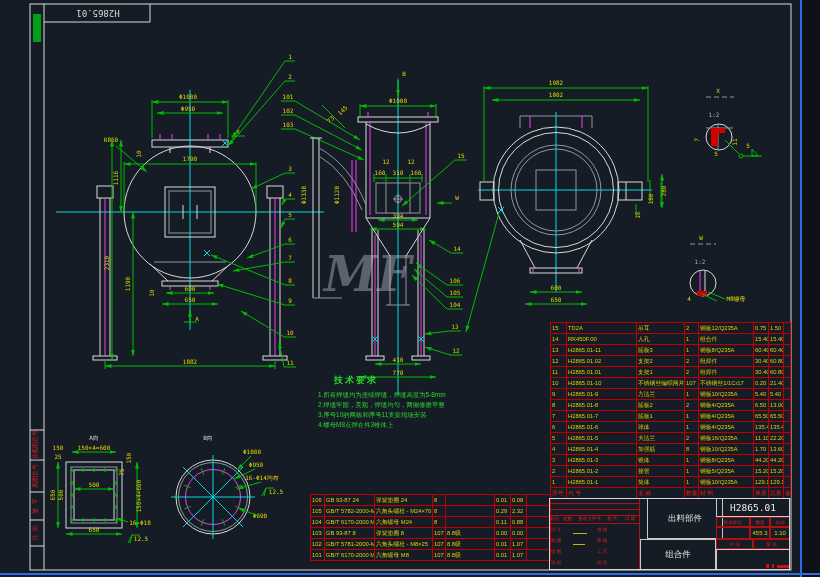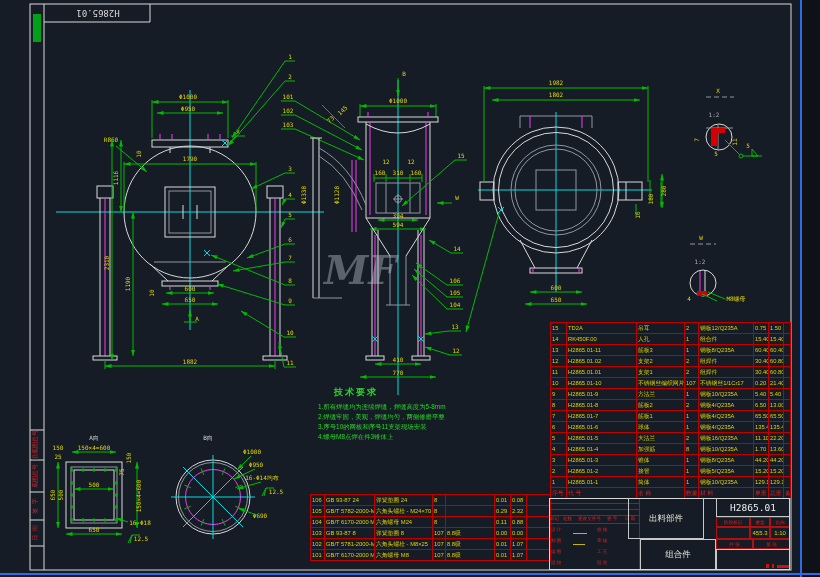--- a/index.html
+++ b/index.html
@@ -23,27 +23,27 @@
   .bom-head .tcell,.tb-red{color:#e02020;}
   
   .tb{position:absolute;left:549px;top:487px;width:241px;height:83px;}
   .tb .cell{position:absolute;border:1px solid #c8c8c8;box-sizing:border-box;color:#e6e6da;
             display:flex;align-items:center;justify-content:center;}
   .tb .rcell{border-color:#b01010;}
   .tb .small{font-size:4.6px;color:#e02020;}
   .tb .val{color:#ddd000;font-size:6px;}
   .sig{position:absolute;height:1px;background:#c8b400;}
   
-  .tech{position:absolute;left:318px;top:386px;color:#28d828;}
+  .tech{position:absolute;left:318px;top:374px;color:#28d828;}
   .tech .t{font-size:9px;font-weight:bold;margin:0 0 3px 16px;letter-spacing:2px;}
   .tech .i{font-size:6.4px;line-height:10px;white-space:nowrap;}
   
   .wm{position:absolute;left:324px;top:246px;display:flex;align-items:center;gap:5px;
       opacity:.40;color:#c3cad6;pointer-events:none;}
-  .wm .logo{font-family:"DejaVu Serif",serif;font-style:italic;font-weight:bold;font-size:40px;}
+  .wm .logo{font-family:"DejaVu Serif",serif;font-style:italic;font-weight:bold;font-size:48px;}
   .wm .nm{font-weight:bold;font-size:27px;letter-spacing:3px;line-height:28px;}
   .wm .url{font-weight:bold;font-size:12.5px;letter-spacing:1px;}
   .corner{position:absolute;left:52px;top:4px;width:92px;height:17px;line-height:17px;
           text-align:center;color:#d8d8d8;font-size:9px;transform:rotate(180deg);
           font-family:"DejaVu Sans Mono",monospace;}
 </style>
 </head>
 <body>
 
 <div class="stage">
@@ -743,21 +743,21 @@
   <div class="small" style="position:absolute;left:2px;top:51px;">制 图</div>
   <div class="small" style="position:absolute;left:2px;top:62px;">描 图</div>
   <div class="small" style="position:absolute;left:2px;top:73px;">描 校</div>
   <div class="small" style="position:absolute;left:48px;top:40px;">校 核</div>
   <div class="small" style="position:absolute;left:48px;top:51px;">审 核</div>
   <div class="small" style="position:absolute;left:48px;top:62px;">工 艺</div>
   <div class="small" style="position:absolute;left:48px;top:73px;">批 准</div>
   <div class="sig" style="left:24px;top:46px;width:14px;"></div>
   <div class="sig" style="left:24px;top:57px;width:12px;"></div>
 
-  <div class="cell" style="left:79px;top:11px;width:76px;height:41px;font-size:8.5px;">出料部件</div>
+  <div class="cell" style="left:98px;top:11px;width:76px;height:41px;font-size:8.5px;">出料部件</div>
   <div class="cell" style="left:91px;top:52px;width:76px;height:31px;font-size:8.5px;">组合件</div>
 
   <div class="cell" style="left:167px;top:11px;width:74px;height:19px;font-size:9.5px;color:#eee;font-family:'DejaVu Sans Mono',monospace;">H2865.01</div>
   <div class="cell rcell small" style="left:167px;top:30px;width:34px;height:10px;">阶段标记</div>
   <div class="cell rcell small" style="left:201px;top:30px;width:20px;height:10px;">重量</div>
   <div class="cell rcell small" style="left:221px;top:30px;width:20px;height:10px;">比例</div>
   <div class="cell rcell" style="left:167px;top:40px;width:34px;height:12px;"></div>
   <div class="cell rcell val" style="left:201px;top:40px;width:20px;height:12px;">455.3</div>
   <div class="cell rcell val" style="left:221px;top:40px;width:20px;height:12px;">1:10</div>
   <div class="cell rcell small" style="left:167px;top:52px;width:37px;height:10px;">共 张</div>

